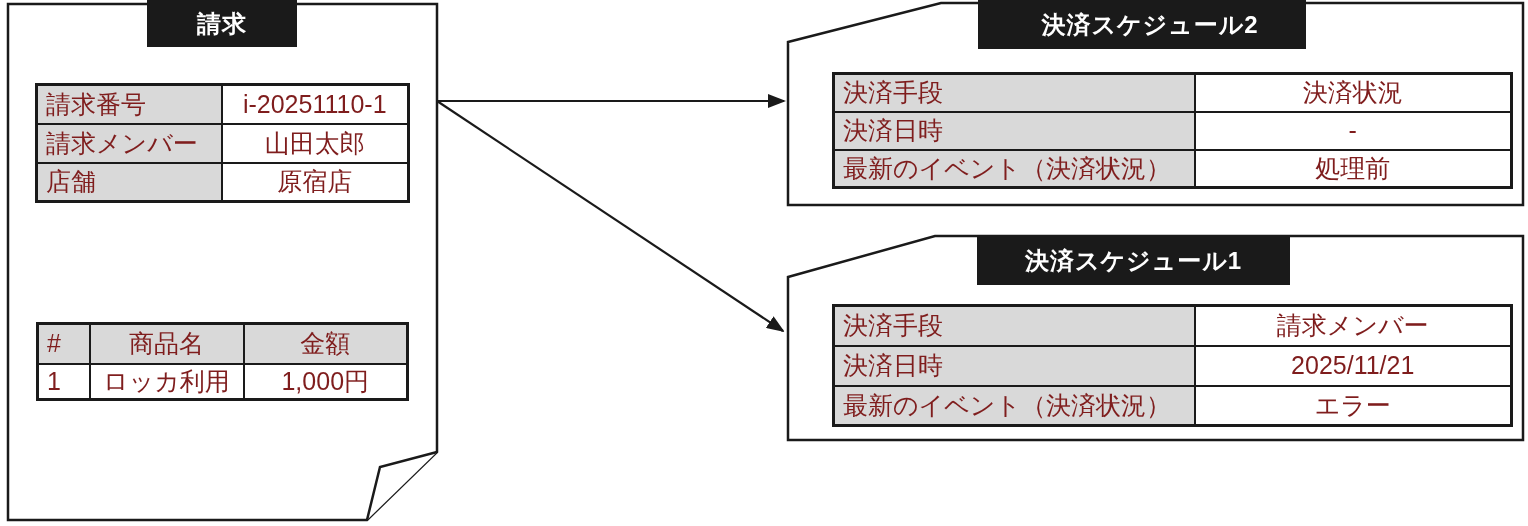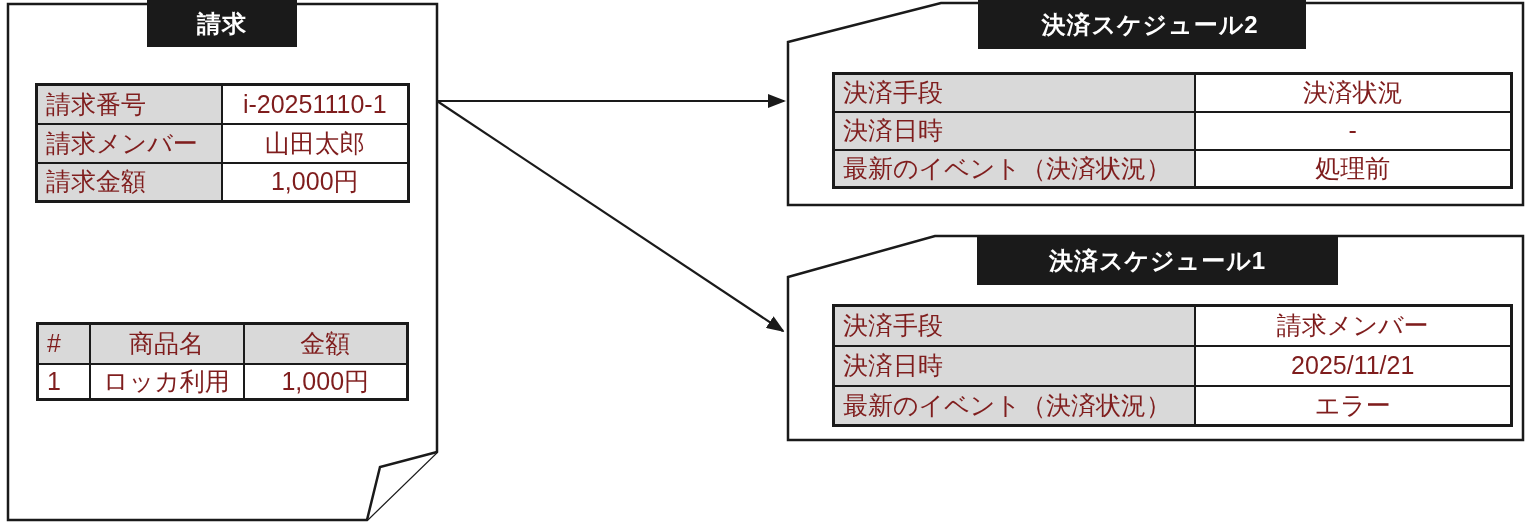--- a/index.html
+++ b/index.html
@@ -17,21 +17,21 @@
     background:#1a1a1a;
     color:#ffffff;
     display:flex; align-items:center; justify-content:center;
     font-weight:bold;
     font-size:24px;
     letter-spacing:1px;
     z-index:3;
   }
   .banner-invoice { left:147px; top:0;    width:150px; height:47px; }
   .banner-s2      { left:978px; top:0;    width:312px; height:49px;padding-left:16px; }
-  .banner-s1      { left:977px; top:237px; width:361px; height:48px; }
+  .banner-s1      { left:977px; top:237px; width:313px; height:48px; }
 
   table {
     position:absolute;
     border-collapse:collapse;
     table-layout:fixed;
     z-index:2;
     border:3px solid #1a1a1a;
     background:#ffffff;
   }
   td {
@@ -96,22 +96,22 @@
     <tbody>
       <tr>
         <td class="label">請求番号</td>
         <td class="value">i-20251110-1</td>
       </tr>
       <tr>
         <td class="label">請求メンバー</td>
         <td class="value">山田太郎</td>
       </tr>
       <tr>
-        <td class="label">請求金額</td>
-        <td class="value">1,000円</td>
+        <td class="label">店舗</td>
+        <td class="value">原宿店</td>
       </tr>
     </tbody>
   </table>
 
   <table class="items-table">
     <colgroup>
         <col style="width:52px">
         <col style="width:154px">
         <col style="width:164px">
       </colgroup>

